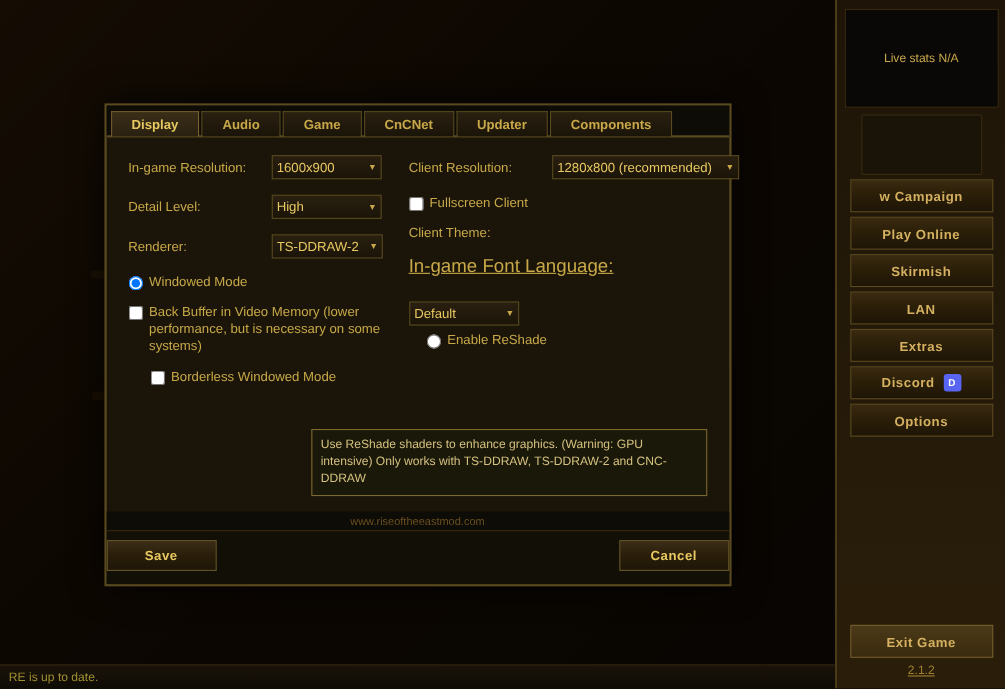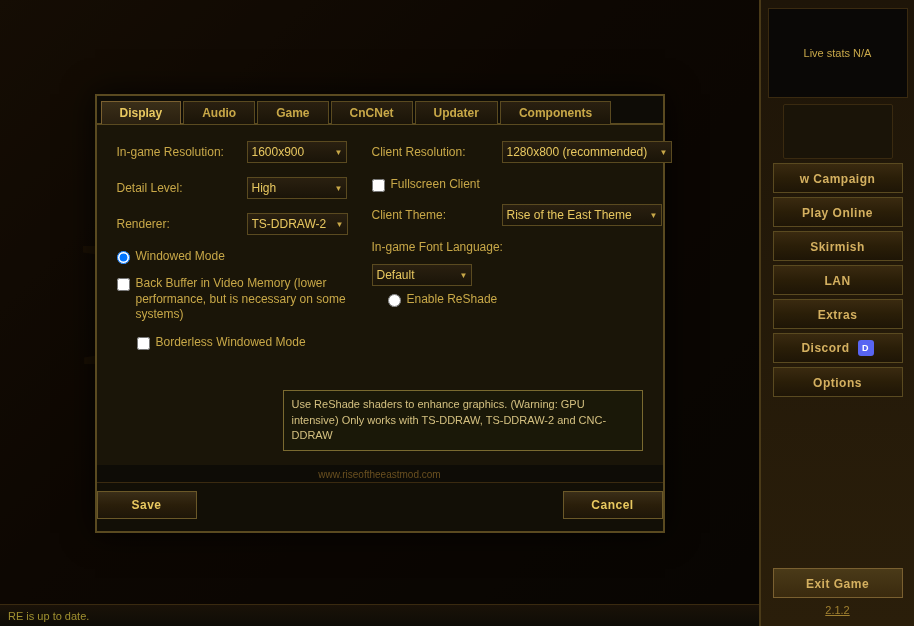--- a/index.html
+++ b/index.html
@@ -284,22 +284,23 @@
 
     
     .col-divider {
       width: 1px;
       background: #3a2a10;
       margin: 0 4px;
     }
 
     .font-lang-label {
       color: #c8a848;
-      font-size: 12px;
-      margin-bottom: 10px;
+      font-size: 17px;
+      margin-bottom: 22px;
+      text-decoration: underline;
     }
 
     
     .bottom-url {
       text-align: center;
       color: #6a5020;
       font-size: 10px;
       padding: 4px 0 2px;
       background: #0e0c06;
     }
@@ -475,26 +476,20 @@
             </div>
           </div>
 
           <div class="checkbox-row">
             <input type="checkbox" id="fullscreen" style="">
             <label class="checkbox-label" for="fullscreen">Fullscreen Client</label>
           </div>
 
           <div class="form-row">
             <span class="form-label">Client Theme:</span>
-            <div class="select-wrapper">
-              <select style="min-width:160px;">
-                <option>Rise of the East Theme</option>
-                <option>Default</option>
-              </select>
-            </div>
           </div>
 
           <div style="margin-bottom:6px;">
             <div class="font-lang-label">In-game Font Language:</div>
             <div class="select-wrapper">
               <select style="min-width:100px;">
                 <option>Default</option>
               </select>
             </div>
           </div>

